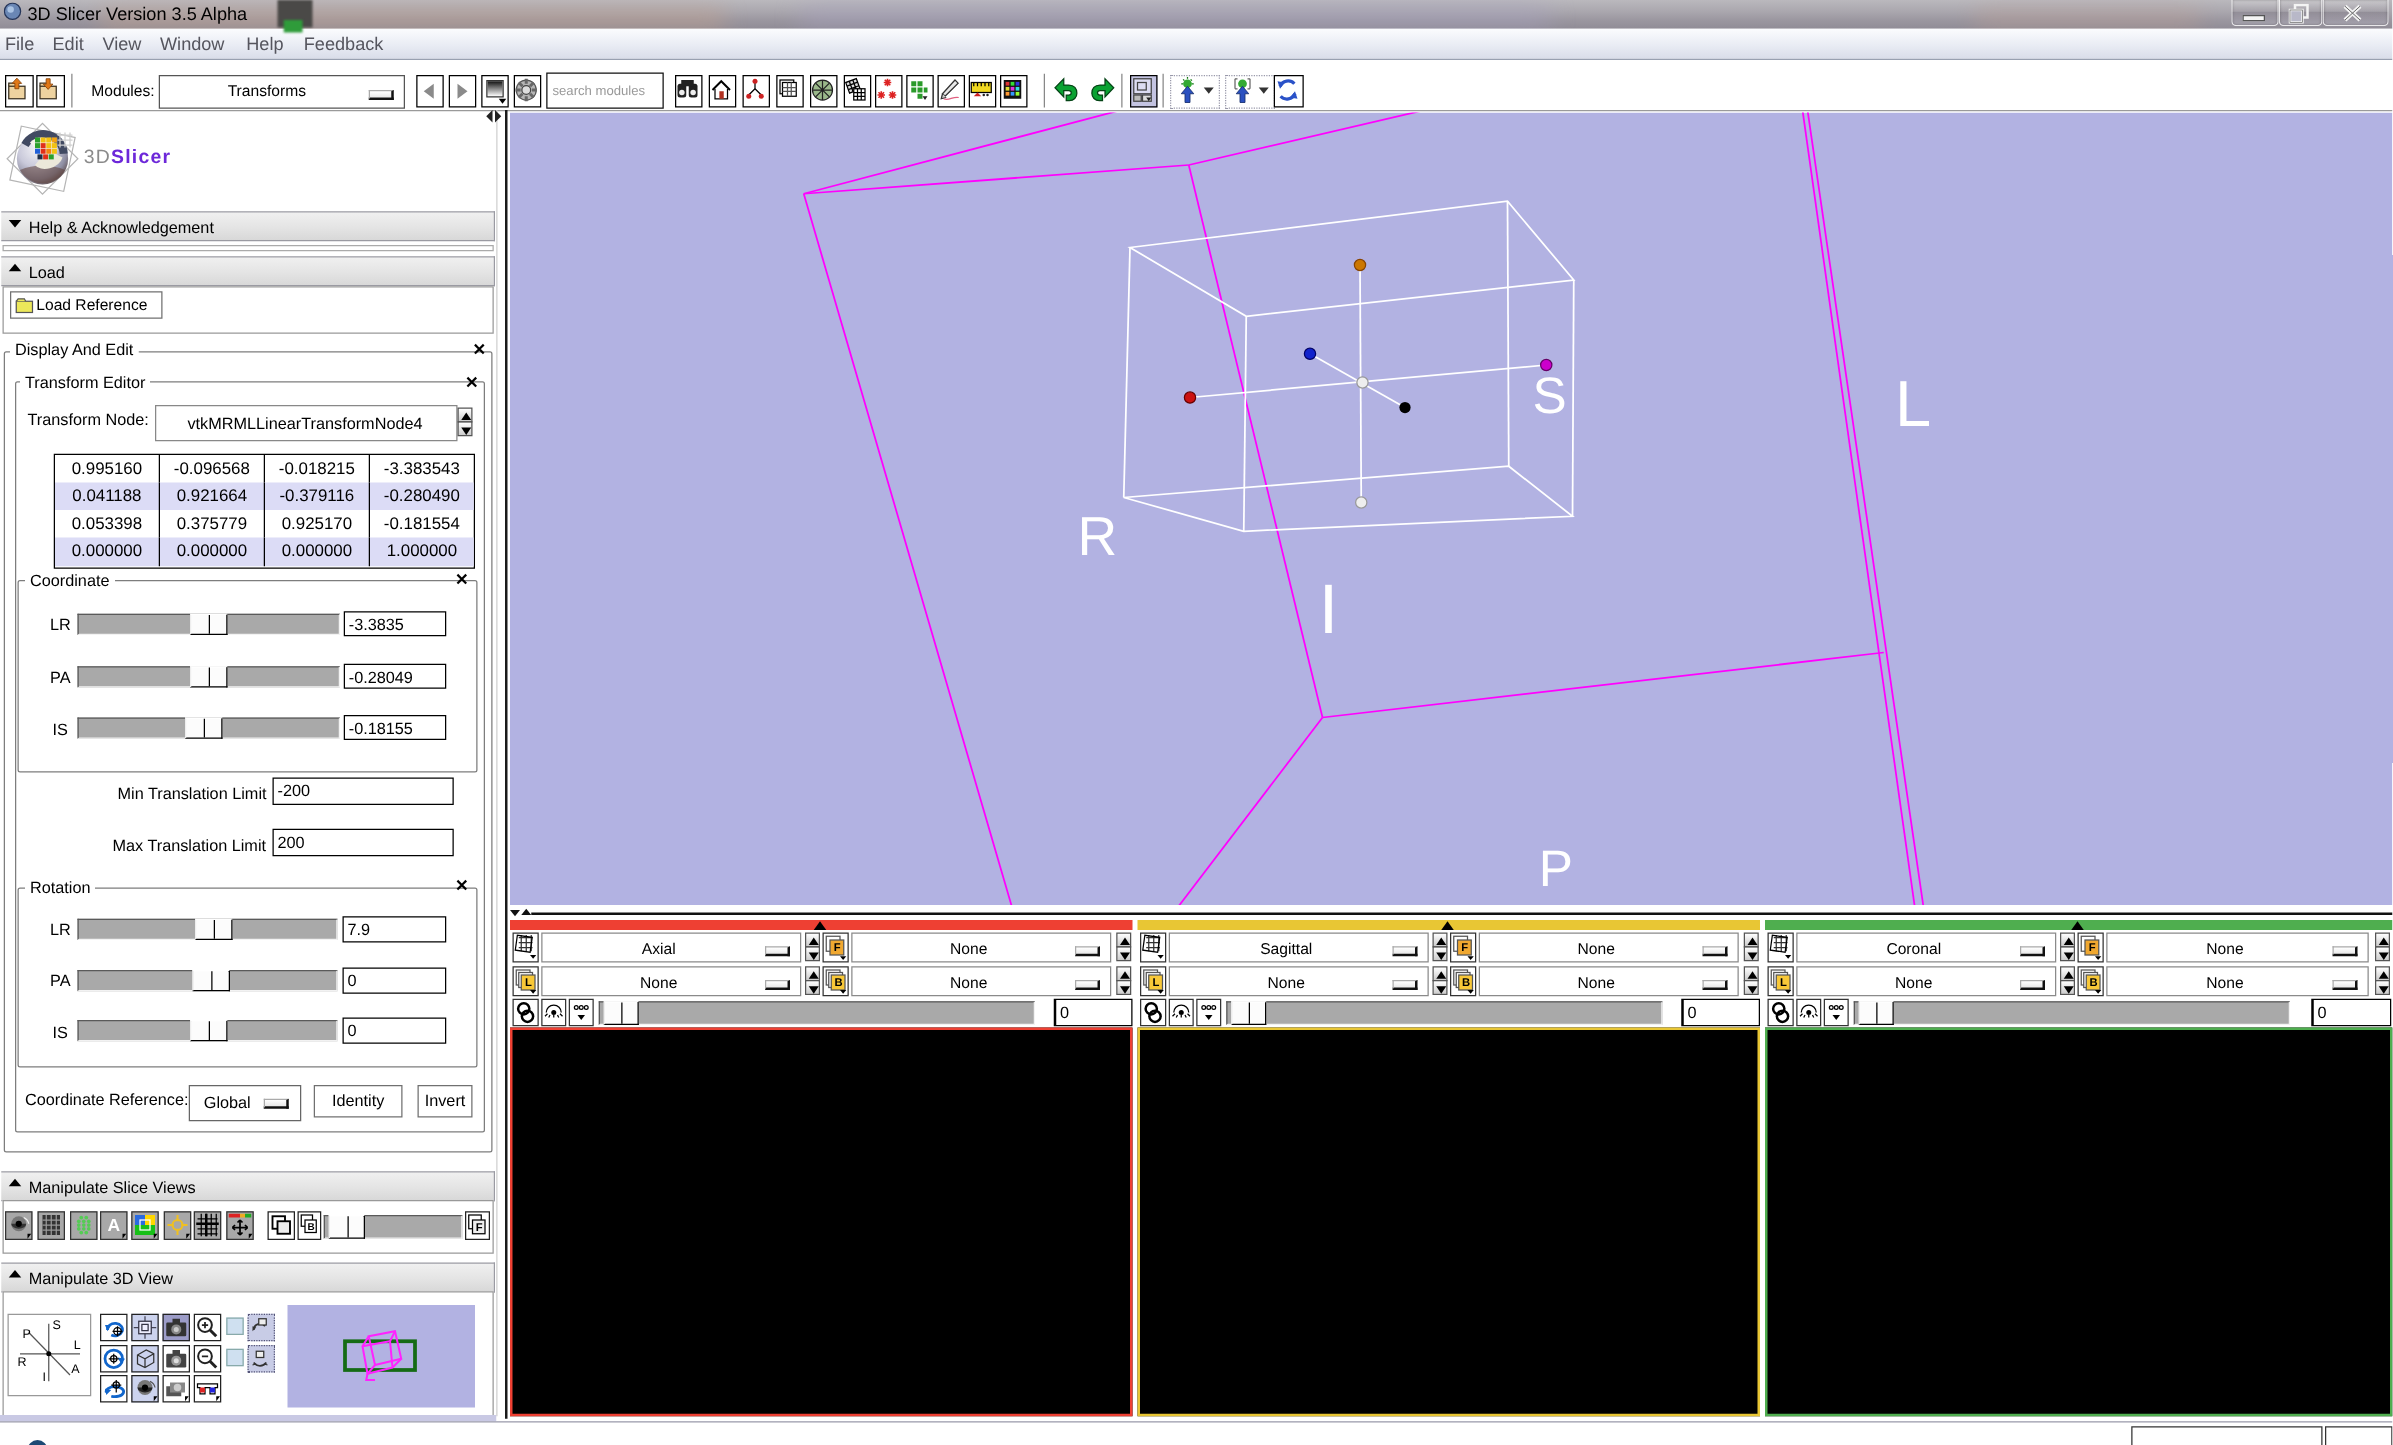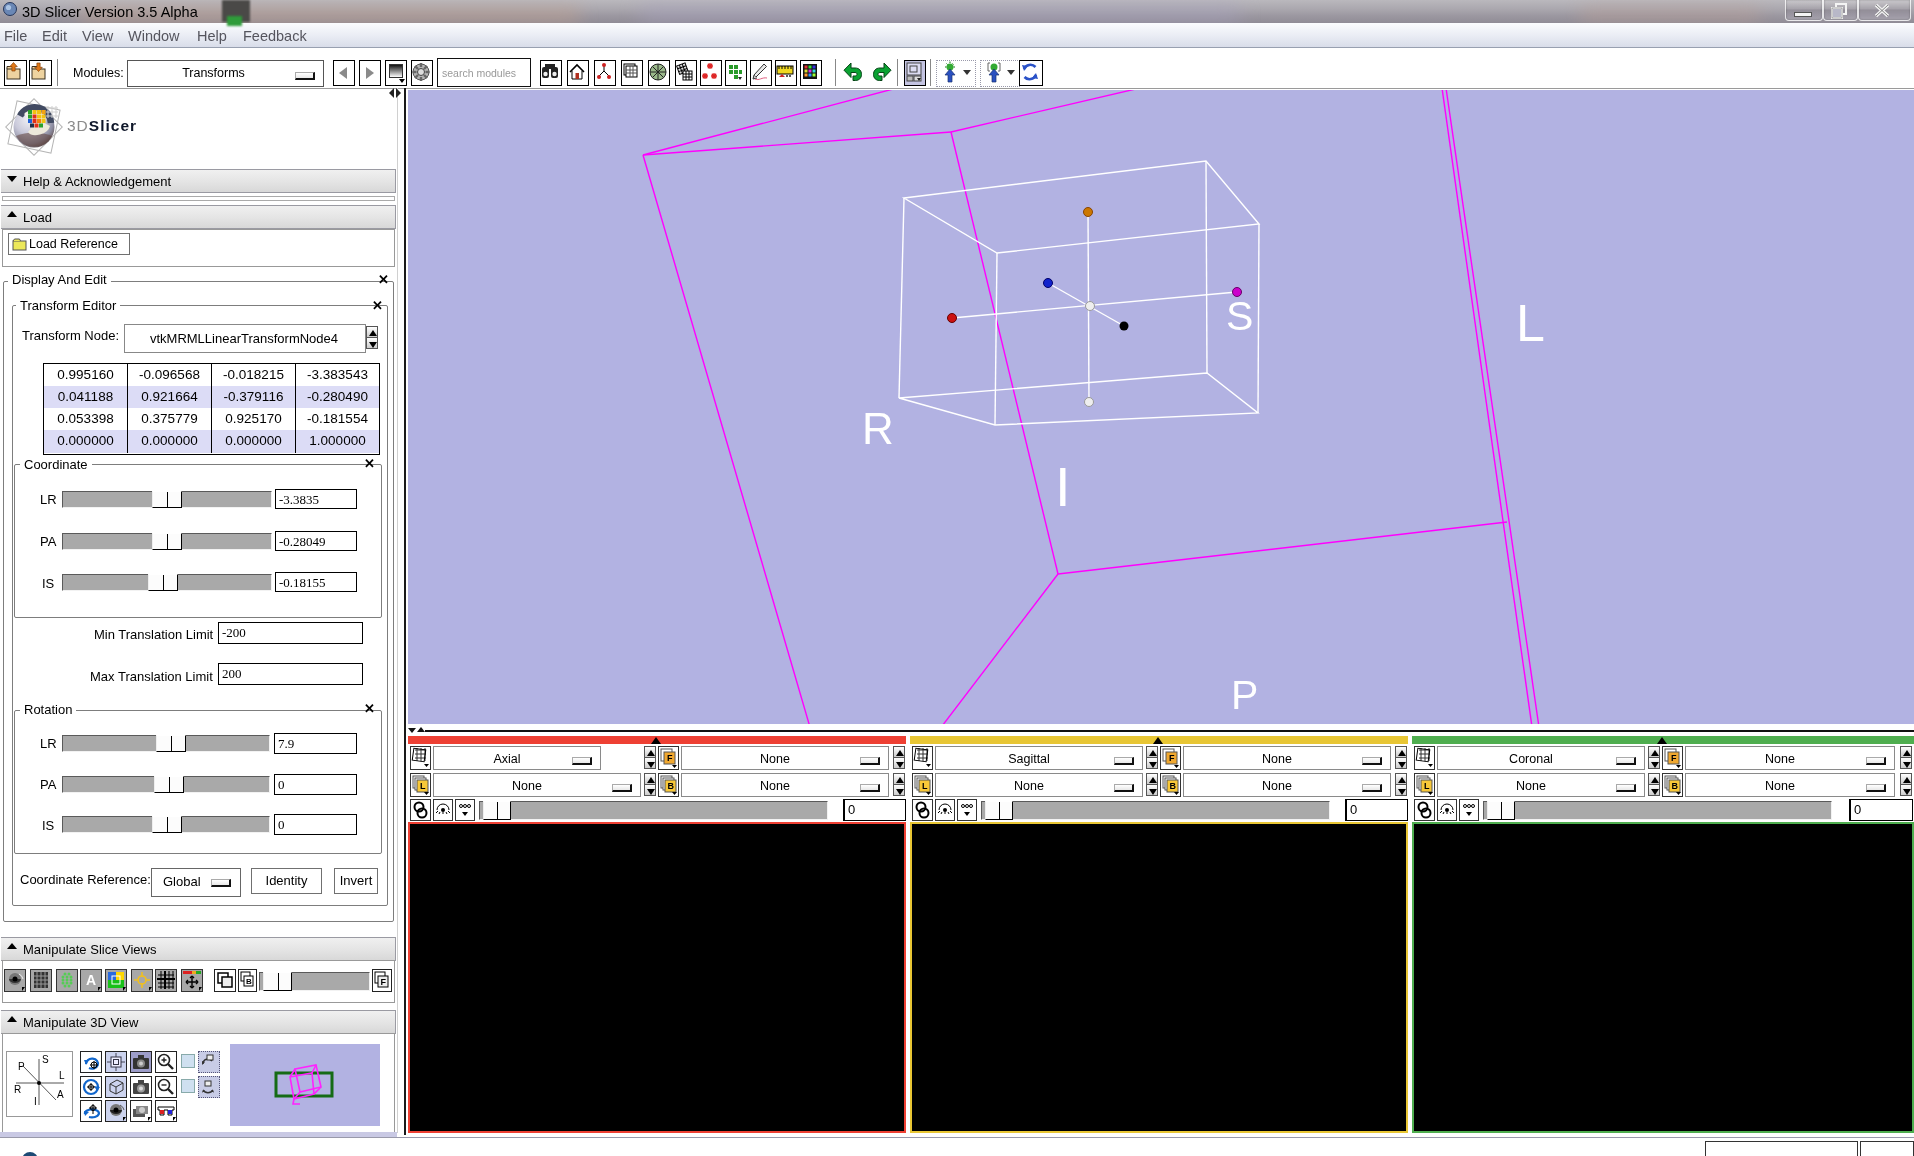--- a/index.html
+++ b/index.html
@@ -32,21 +32,21 @@
 .hdr span{position:absolute;left:22px;top:4px;font-size:13px;color:#000;}
 .tri-d{position:absolute;width:0;height:0;border:5px solid transparent;border-top:6px solid #000;border-bottom:none;}
 .tri-u{position:absolute;width:0;height:0;border:5px solid transparent;border-bottom:6px solid #000;border-top:none;}
 .gb{border:1px solid #7d7d7d;border-radius:2px;}
 .gbl{background:#fff;font-size:13px;padding:0 4px;color:#000;}
 .gx{font-size:13px;color:#000;font-weight:bold;}
 .btn{border:1px solid #707070;background:#fff;box-sizing:border-box;}
 .groove{background:#a9a9a9;border-top:1px solid #5a5a5a;border-left:1px solid #5a5a5a;border-bottom:1px solid #f2f2f2;border-right:1px solid #f2f2f2;box-sizing:border-box;}
 .handle{background:#fcfcfc;border:1px solid #000;border-top-color:#fff;border-left-color:#eee;box-sizing:border-box;}
 .handle div{position:absolute;top:0;bottom:0;left:50%;width:1px;background:#000;}
-.vbox{border:1px solid #000;background:#fff;box-sizing:border-box;font-family:Liberation Serif, serif;}
+.vbox{border:1px solid #000;background:#fff;box-sizing:border-box;}
 .vbox span{position:absolute;left:3px;top:2px;font-size:13px;}
 .lbl13{font-size:13px;color:#000;}
 .spin{width:12px;}
 .spin div{position:relative;width:12px;height:12px;border:1px solid #555;background:linear-gradient(180deg,#fff,#ccc);box-sizing:border-box;}
 .spin .t{width:0;height:0;position:absolute;left:2px;}
 
 .sbar{height:8px;}
 .sdd{border:1px solid #8a8a8a;background:#fff;box-sizing:border-box;}
 .sdd span{position:absolute;left:0;right:20px;top:5px;text-align:center;font-size:12.5px;}
 .sicon{width:21px;height:24px;border:1px solid #333;background:#fff;box-sizing:border-box;}
@@ -304,21 +304,21 @@
 <rect x="28" y="27" width="4" height="4" fill="#2060d8"></rect>
       <rect x="32.5" y="27" width="4" height="4" fill="#e03018"></rect>
       <rect x="37" y="27" width="4" height="4" fill="#f28211"></rect>
       <rect x="41.5" y="27" width="4" height="4" fill="#f2c211"></rect>
 <rect x="30" y="31.5" width="4" height="4" fill="#203048"></rect>
       <rect x="34.5" y="31.5" width="4" height="4" fill="#e03018"></rect>
       <rect x="39" y="31.5" width="4" height="4" fill="#2ba02b"></rect>
 </g>
 <path d="M20 24 A 16.5 16.5 0 0 1 51 31" fill="none" stroke="#414a62" stroke-width="0" opacity="0"></path>
 </svg>
-<div class="abs" style="left:67px;top:117px;font-size:15.5px;color:#8a8a8a;letter-spacing:1px;">3D<b style="color:#0f172a">Slicer</b></div>
+<div class="abs" style="left:67px;top:117px;font-size:15.5px;color:#8a8a8a;letter-spacing:1px;">3D<b style="color:#6d28d9">Slicer</b></div>
 
 <div class="hdr abs" style="top:169px;">
     <span>Help &amp; Acknowledgement</span>
   </div>
 <div class="tri-d abs" style="left:7px;top:176px;"></div>
 <div class="abs" style="left:2px;top:196px;width:391px;height:3px;border:1px solid #aaa;background:#fff;"></div>
 
 <div class="hdr abs" style="top:205px;">
     <span>Load</span>
   </div>
@@ -699,21 +699,21 @@
 <div class="abs sp" style="left:408px;top:733px;width:498px;height:400px;">
 <div class="abs sbar" style="left:0;top:3px;width:498px;background:#ee4033;"></div>
 <div class="abs" style="left:243px;top:4px;width:0;height:0;border:5px solid transparent;border-bottom:7px solid #000;border-top:none;"></div>
 <div class="sicon abs" style="left:2px;top:13px;"><svg width="19" height="22">
         <g stroke="#333" fill="none">
           <path d="M4 3 h11 M4 7 h11 M4 11 h11 M6 1 v13 M10 1 v13 M14 1 v13"></path>
           <rect x="2" y="2" width="12" height="12" transform="rotate(8 8 8)" stroke="#000"></rect>
         </g>
         <path d="M13 17 l5 0 l-2.5 3 z" fill="#000"></path>
       </svg></div>
-<div class="sdd abs" style="left:25px;top:13px;width:168px;height:24px;">
+<div class="sdd abs" style="left:25px;top:13px;width:208px;height:24px;">
       <span>Axial</span>
       <div class="bump" style="right:8px;top:10px;"></div>
     </div>
 <div class="spin abs" style="left:236px;top:13px;">
       <div>
         <span class="t" style="top:3px;border:4px solid transparent;border-bottom:6px solid #000;border-top:none;"></span>
       </div>
       <div style="margin-top:-1px">
         <span class="t" style="top:4px;border:4px solid transparent;border-top:6px solid #000;border-bottom:none;"></span>
       </div>

